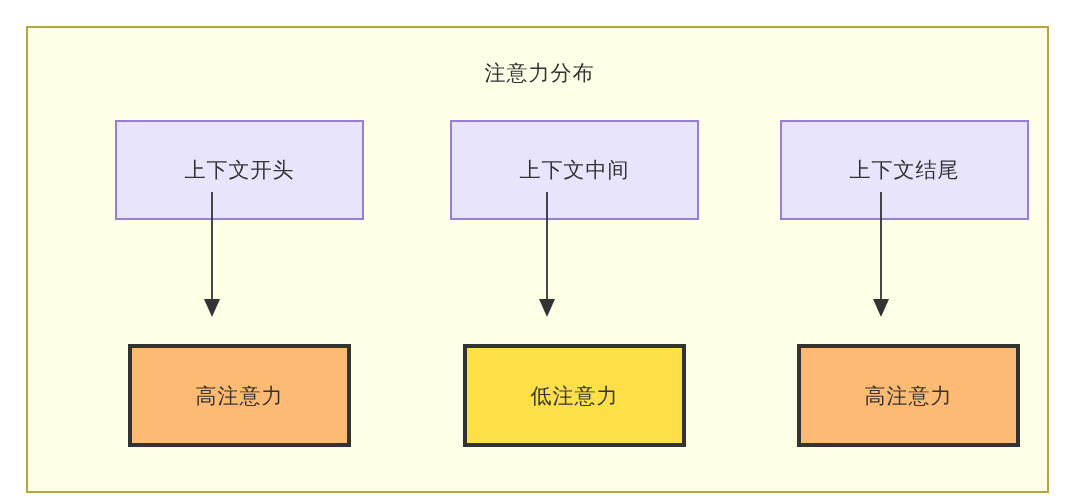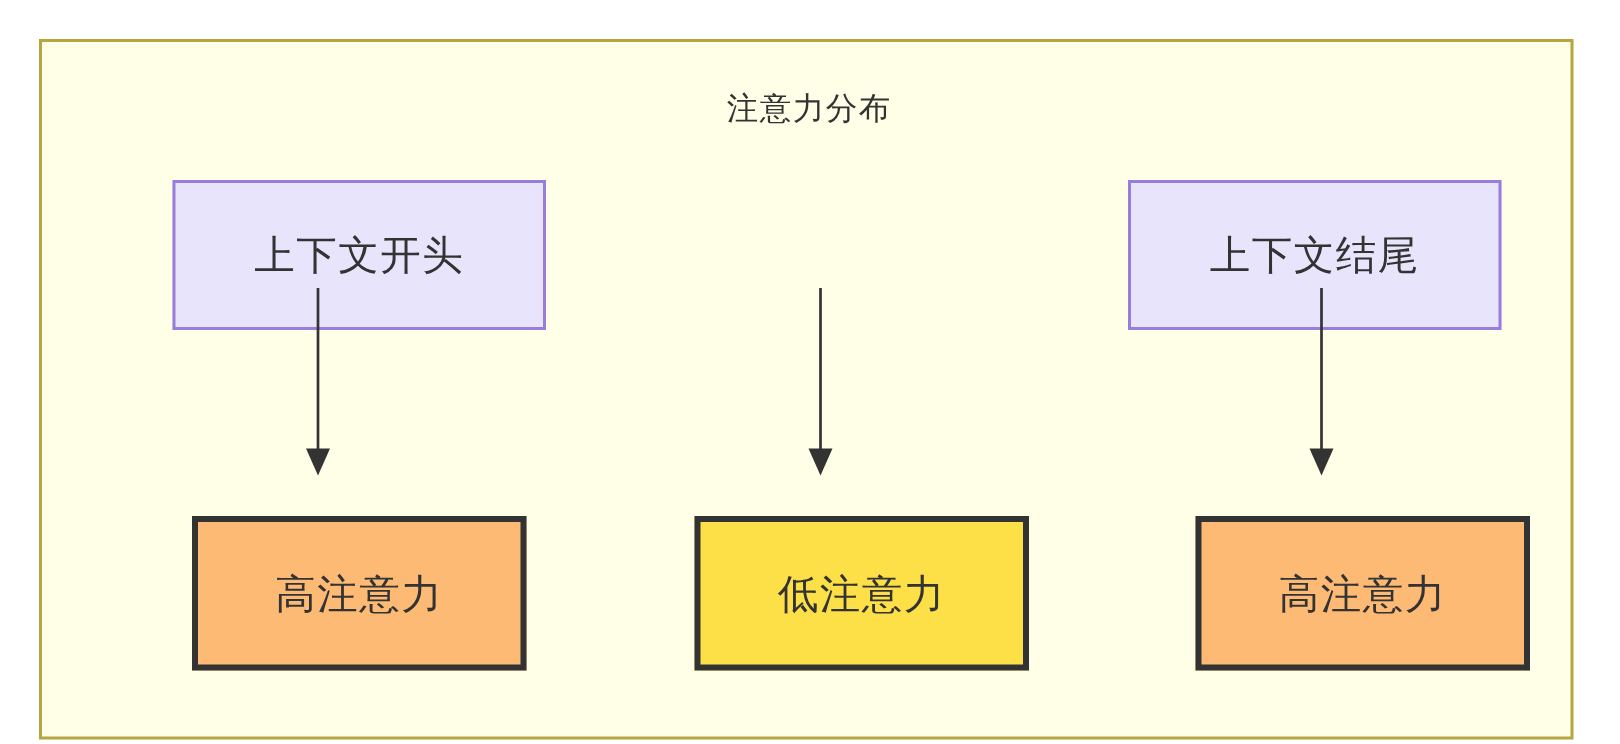--- a/index.html
+++ b/index.html
@@ -40,21 +40,21 @@
     color: #333333;
     letter-spacing: 1px;
     line-height: 1;
   }
   .node {
     position: absolute;
     display: flex;
     align-items: center;
     justify-content: center;
     box-sizing: border-box;
-    font-size: 27px;
+    font-size: 21px;
     color: #333333;
     letter-spacing: 1px;
     text-align: center;
   }
   .node-top {
     background: #e8e4fc;
     border: 2px solid #9a7ddb;
     width: 249px;
     height: 100px;
     top: 92px;
@@ -63,21 +63,21 @@
     border: 4px solid #333333;
     width: 223px;
     height: 103px;
     top: 316px;
   }
   .fill-green { background: #fdba74; }
   .fill-red   { background: #fde047; }
 
   .col1-top    { left: 87px; }
   .col2-top    { left: 422px; }
-  .col3-top    { left: 724px; text-align: center; }
+  .col3-top    { left: 752px; text-align: center; }
   .col1-bottom { left: 100px; }
   .col2-bottom { left: 435px; }
   .col3-bottom { left: 769px; }
 
   .arrow-layer {
     position: absolute;
     left: 0;
     top: 0;
     width: 1080px;
     height: 496px;
@@ -90,20 +90,23 @@
 <div id="canvas">
 
   <div class="outer-frame">
 
     <div class="diagram-title">注意力分布</div>
 
     <div class="node node-top col1-top">
       <span>上下文开头</span>
     </div>
 
+    <div class="node node-top col2-top">
+      <span>上下文中间</span>
+    </div>
 
     <div class="node node-top col3-top">
       <span>上下文结尾</span>
     </div>
 
     <div class="node node-bottom col1-bottom fill-green">
       <span>高注意力</span>
     </div>
 
     <div class="node node-bottom col2-bottom fill-red">

